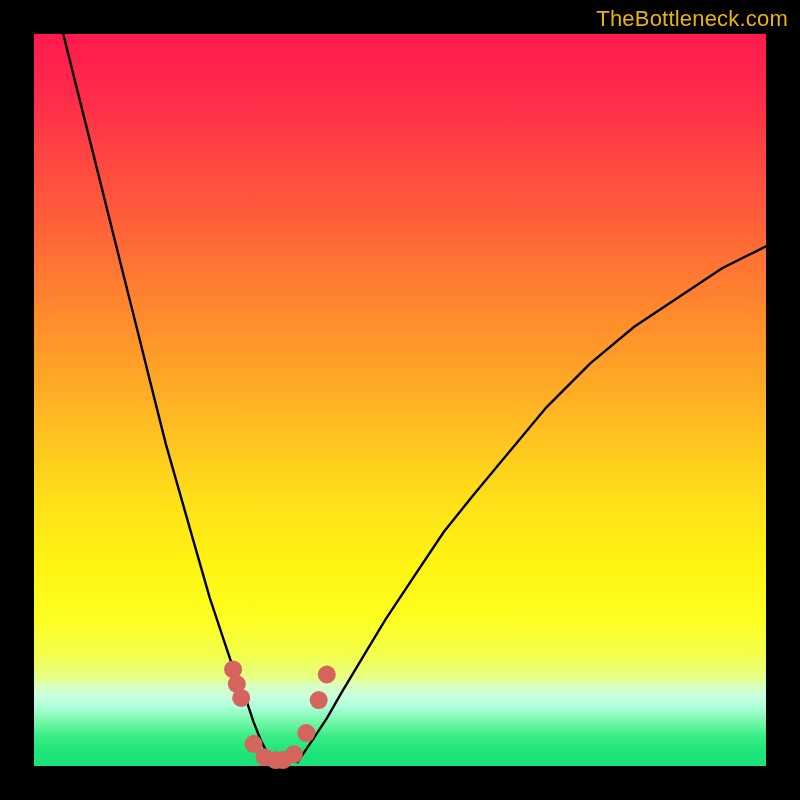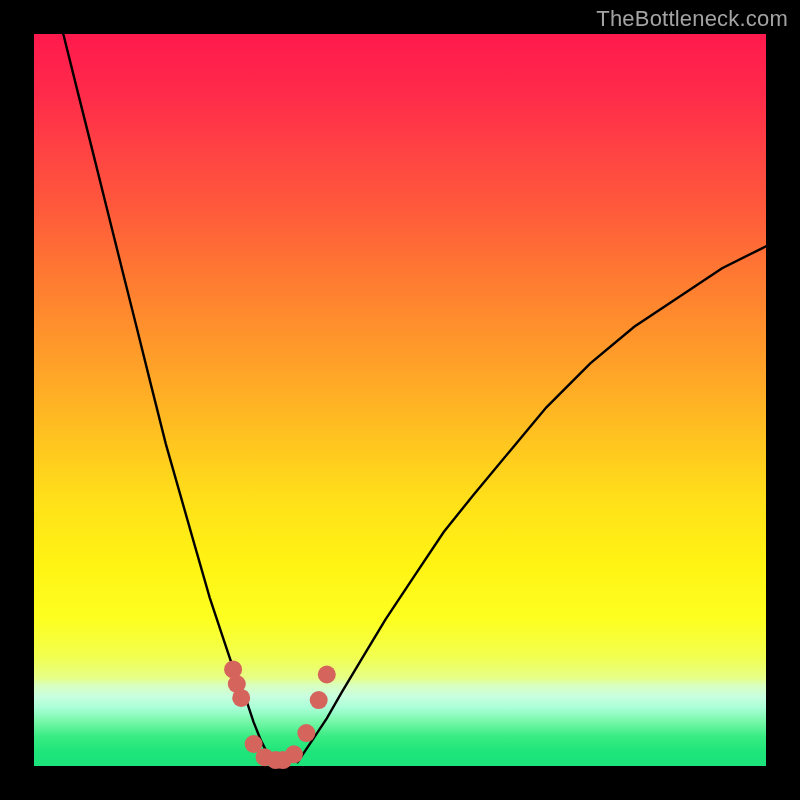--- a/index.html
+++ b/index.html
@@ -45,21 +45,21 @@
       #74f7a7 94%,
       #38ec83 96%,
       #1fe57a 98%,
       #1ae37a 100%
     );
   }
   .watermark {
     position: absolute;
     top: 6px;
     right: 12px;
-    color: #a3a3a3;
+    color: #eab308;
     font-size: 22px;
     font-weight: 500;
     letter-spacing: 0.2px;
   }
   svg.curves {
     position: absolute;
     left: 0;
     top: 0;
     width: 732px;
     height: 732px;

